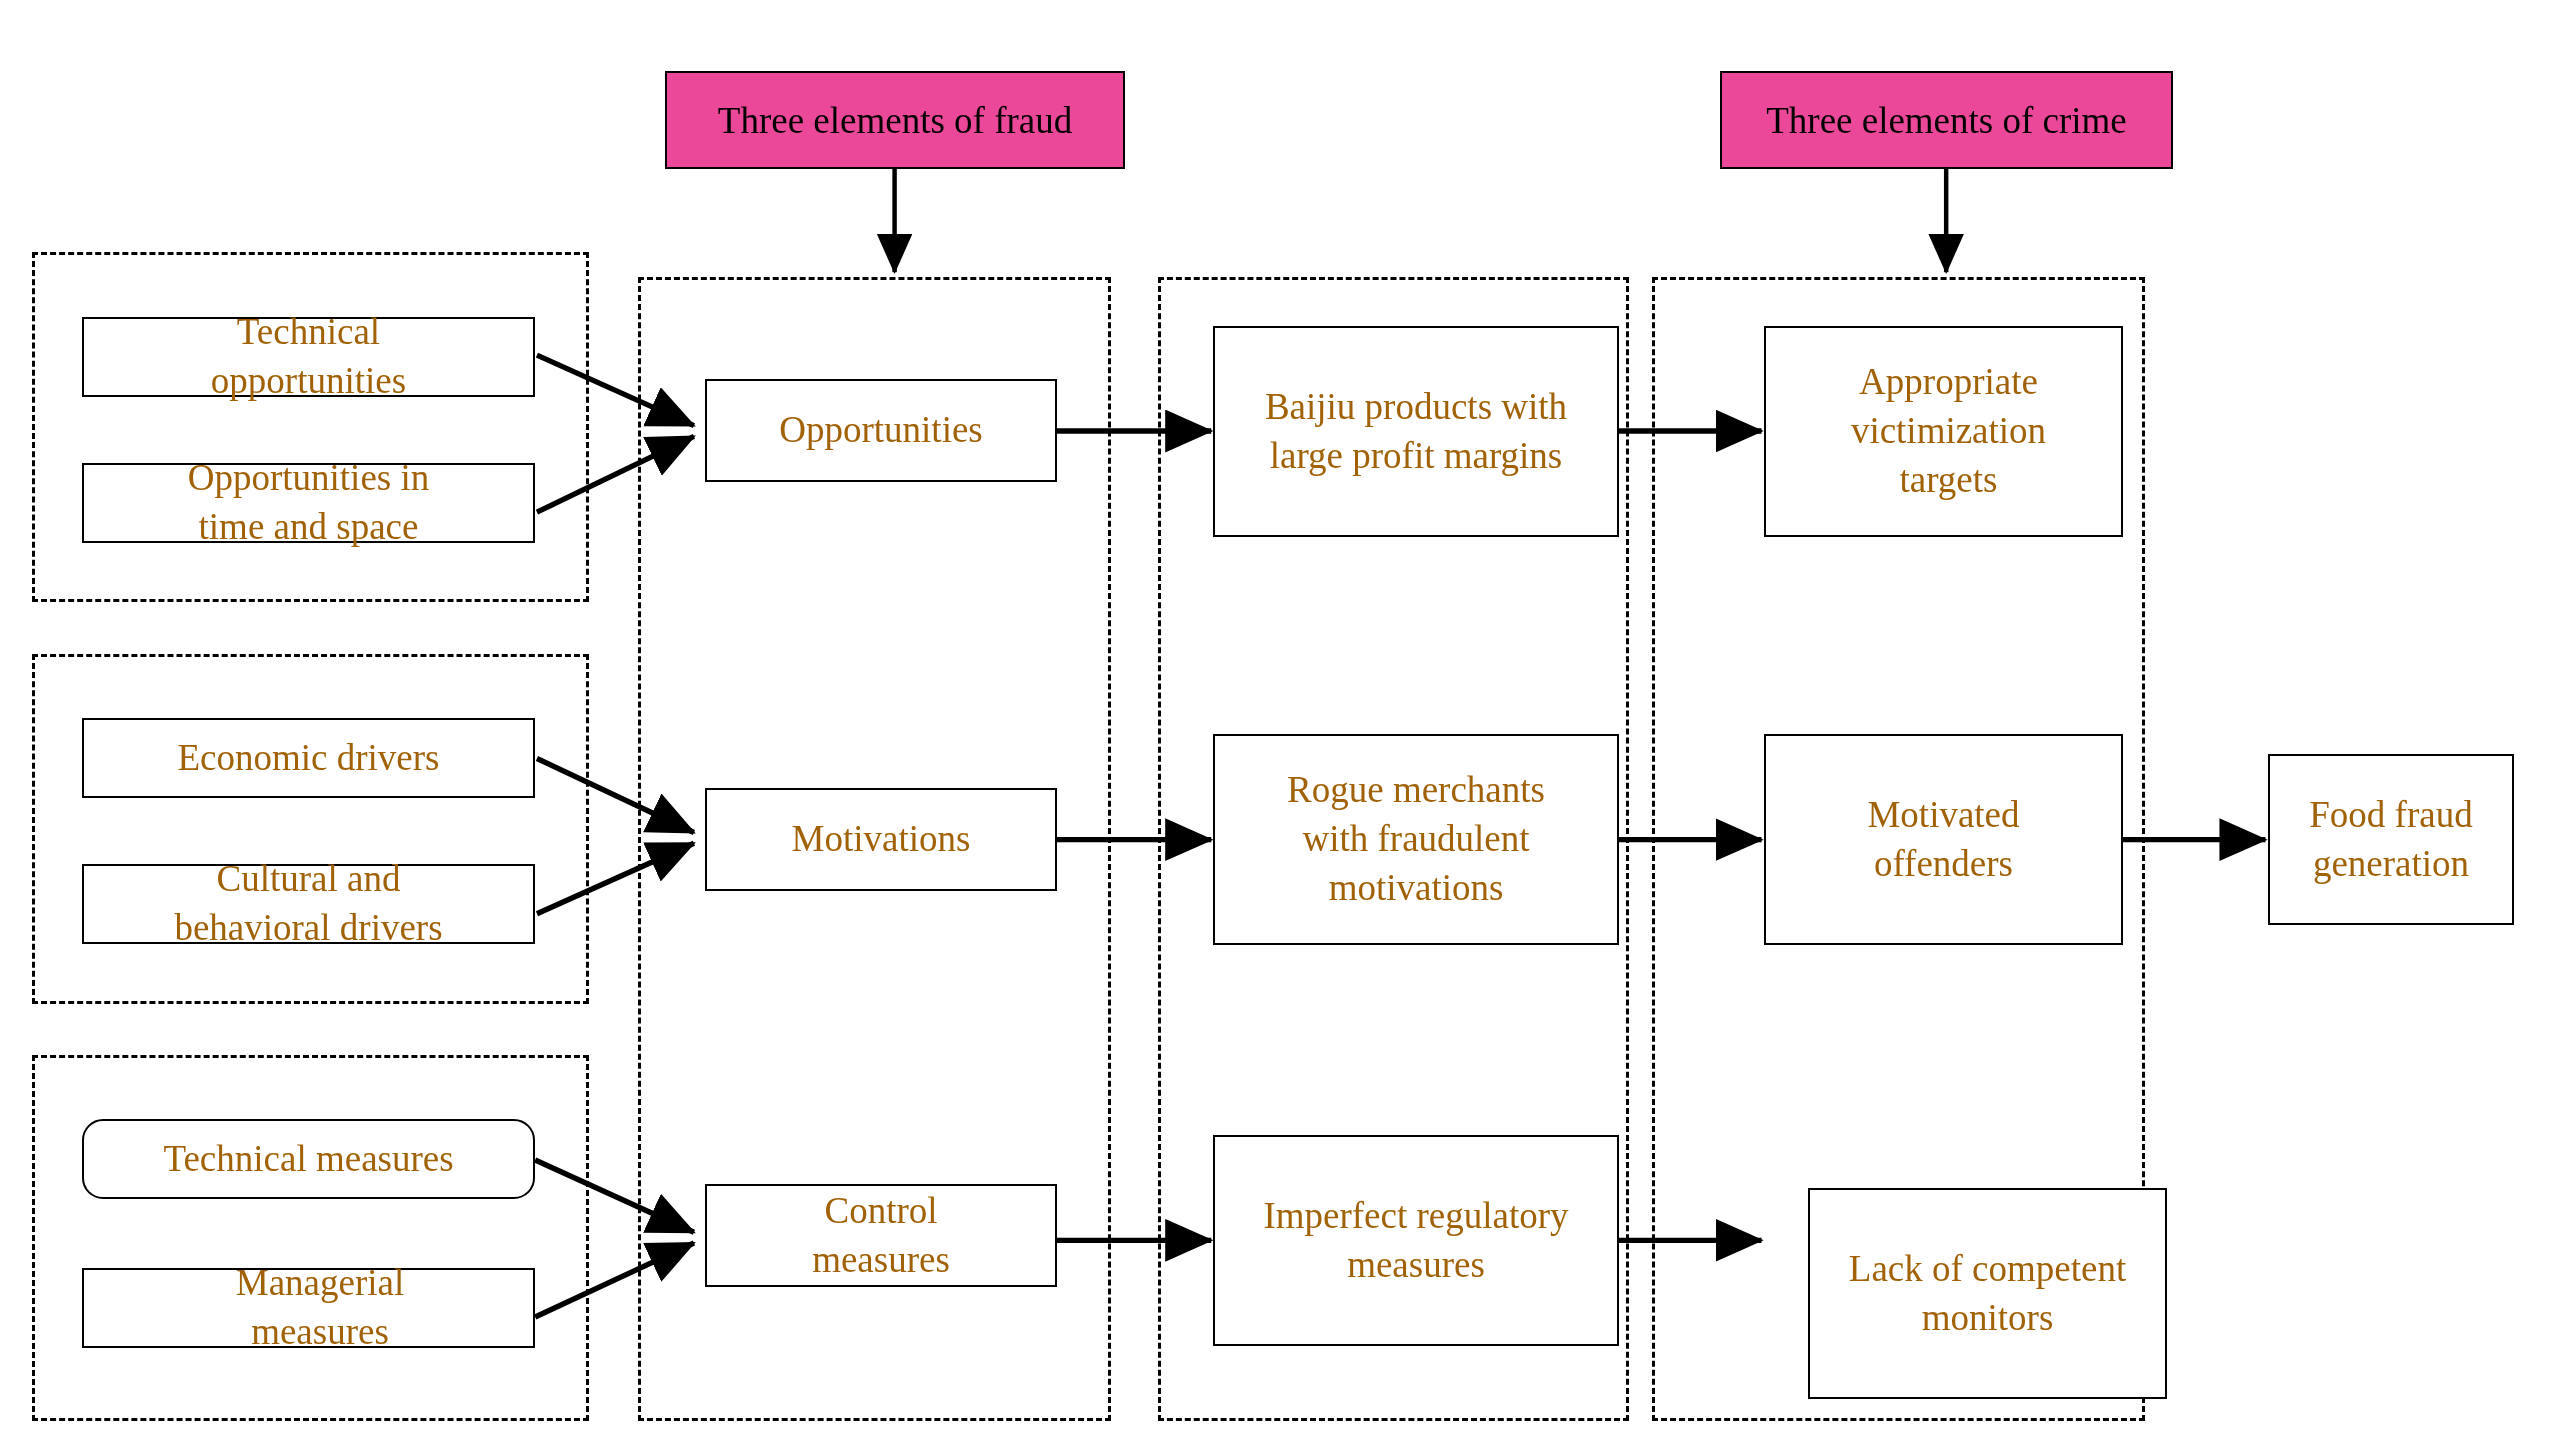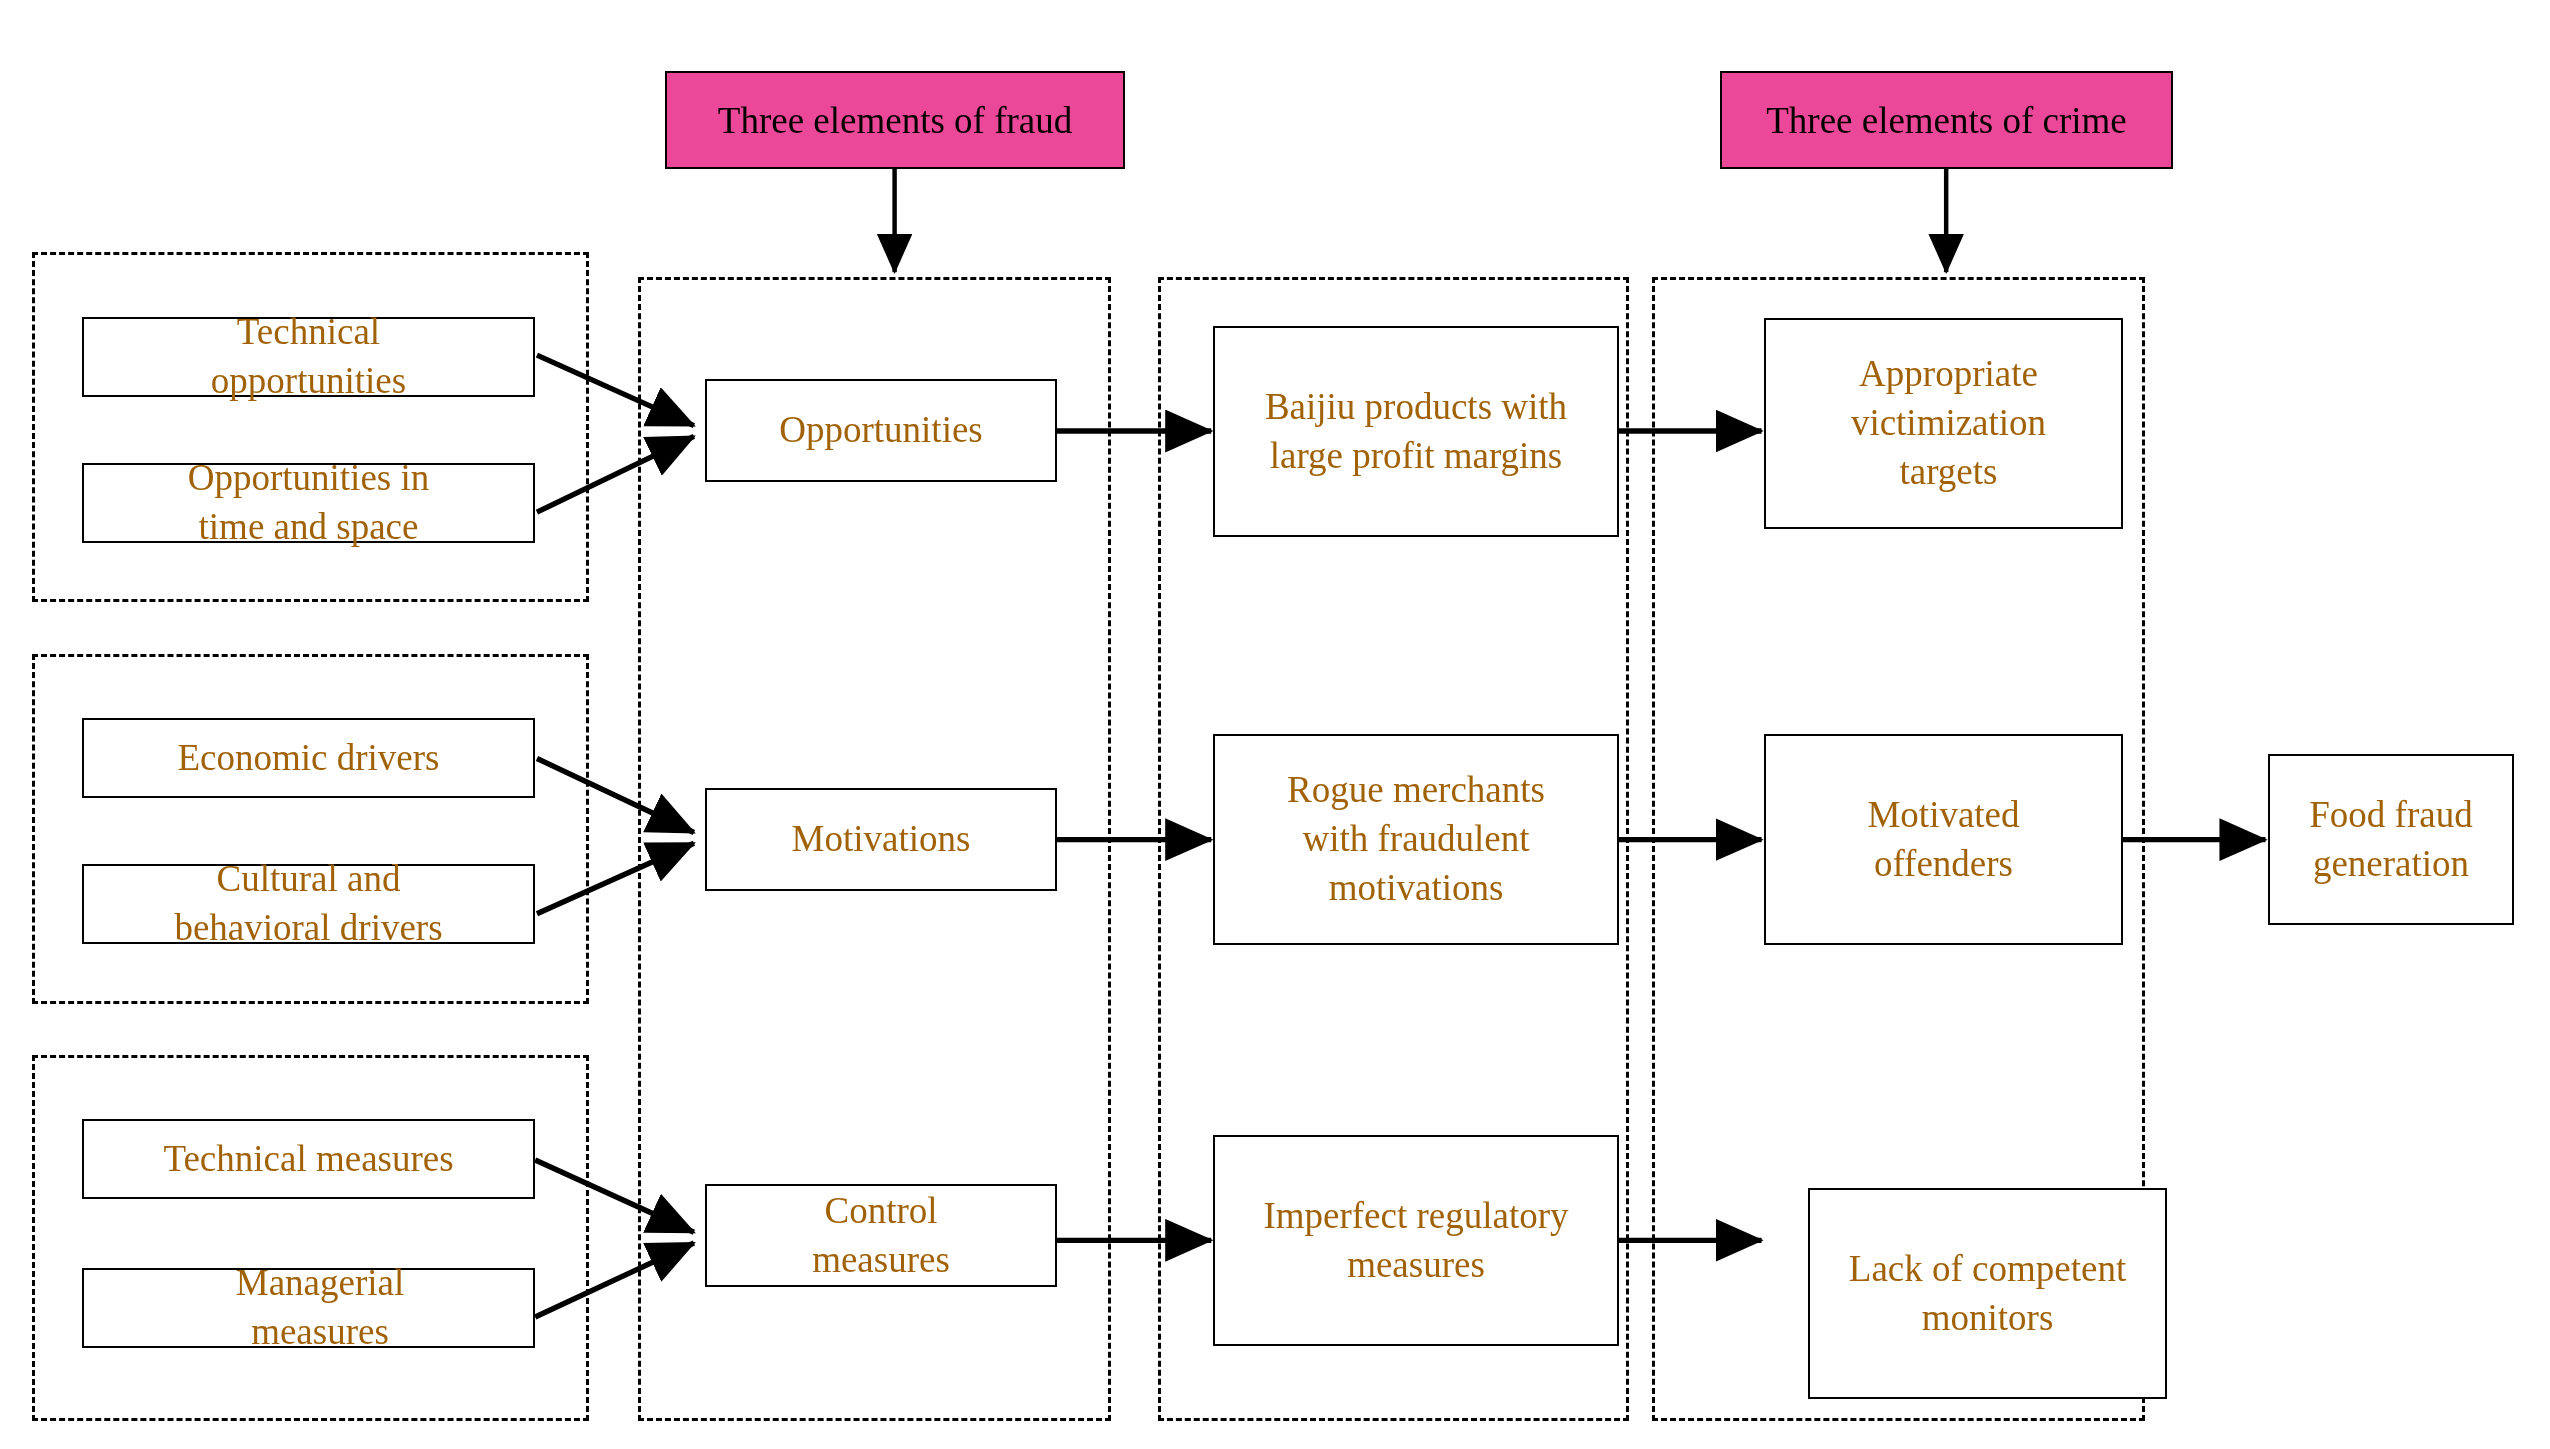--- a/index.html
+++ b/index.html
@@ -121,21 +121,21 @@
   </div>
 
   <div class="node-box" style="left:82px; top:718px; width:453px; height:80px;">
     <span class="label">Economic drivers</span>
   </div>
   <div class="node-box" style="left:82px; top:864px; width:453px; height:80px;">
     <span class="label">Cultural and
 behavioral drivers</span>
   </div>
 
-  <div class="node-box" style="left:82px; top:1119px; width:453px; height:80px;">
+  <div class="node-box" style="left:82px; top:1119px; width:453px; height:80px;border-radius:21px;">
     <span class="label">Technical measures</span>
   </div>
   <div class="node-box" style="left:82px; top:1268px; width:453px; height:80px;padding-left:32px;">
     <span class="label">Managerial
 measures</span>
   </div>
 
   <div class="node-box" style="left:705px; top:379px; width:352px; height:103px;">
     <span class="label">Opportunities</span>
   </div>
@@ -154,21 +154,21 @@
   <div class="node-box" style="left:1213px; top:734px; width:406px; height:211px;">
     <span class="label">Rogue merchants
 with fraudulent
 motivations</span>
   </div>
   <div class="node-box" style="left:1213px; top:1135px; width:406px; height:211px;">
     <span class="label">Imperfect regulatory
 measures</span>
   </div>
 
-  <div class="node-box" style="left:1764px; top:318px; width:359px; height:211px;padding-left:19px;">
+  <div class="node-box" style="left:1764px; top:326px; width:359px; height:211px;padding-left:19px;">
     <span class="label">Appropriate
 victimization
 targets</span>
   </div>
   <div class="node-box" style="left:1764px; top:734px; width:359px; height:211px;">
     <span class="label">Motivated
 offenders</span>
   </div>
   <div class="node-box" style="left:1764px; top:1188px; width:359px; height:211px;margin-left:44px;">
     <span class="label">Lack of competent

